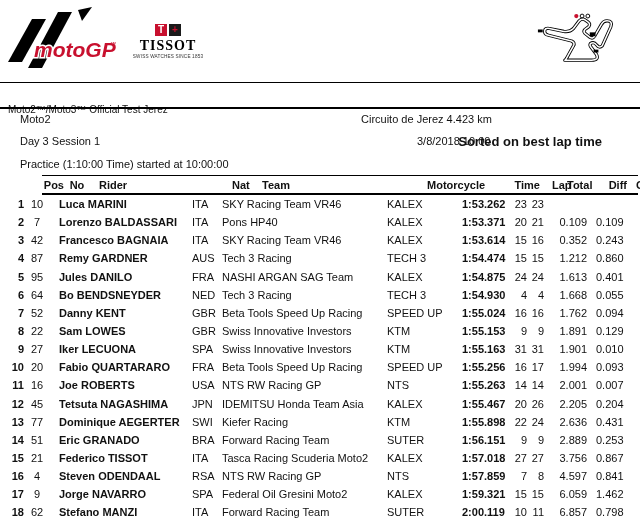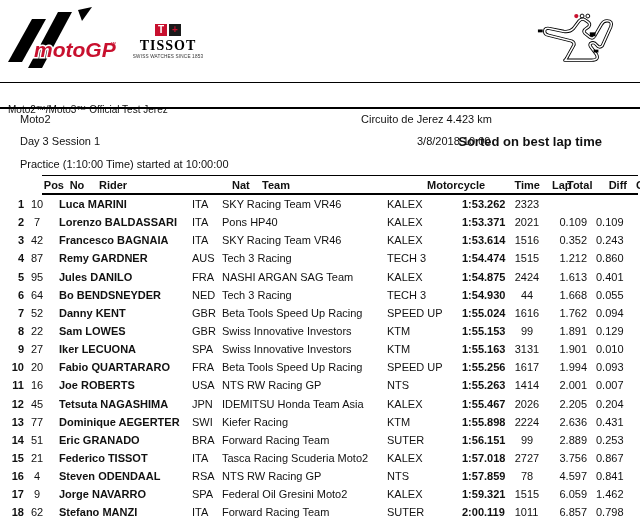--- a/index.html
+++ b/index.html
@@ -36,21 +36,21 @@
     height:18.15px;align-items:center;font-size:11px;line-height:12px;}
   .thead{border-top:1px solid #000;border-bottom:2px solid #000;height:17px;font-weight:bold;margin-left:40px;}
   .c-pos{text-align:right;padding-right:4px;font-weight:bold;}
   .c-no{text-align:center;padding-right:2px;}
   .c-rider{padding-left:11px;font-weight:bold;white-space:nowrap;overflow:hidden;}
   .c-nat{padding-left:0;}
   .c-team{white-space:nowrap;overflow:hidden;}
   .c-moto{white-space:nowrap;}
   .c-time{text-align:right;padding-right:12px;font-weight:bold;}
   .c-lap{text-align:right;padding-right:0px;}
-  .c-total{padding-right:8px;}
+  .c-total{text-align:right;padding-right:8px;}
   .c-diff{text-align:right;padding-right:9px;}
   .c-gap{text-align:left;padding-right:10px;}
   .thead .c-no{font-weight:bold;}
   .thead .c-lap{padding-right:0;}
 </style>
 </head>
 <body>
 
 <div class="logo-band">
 

